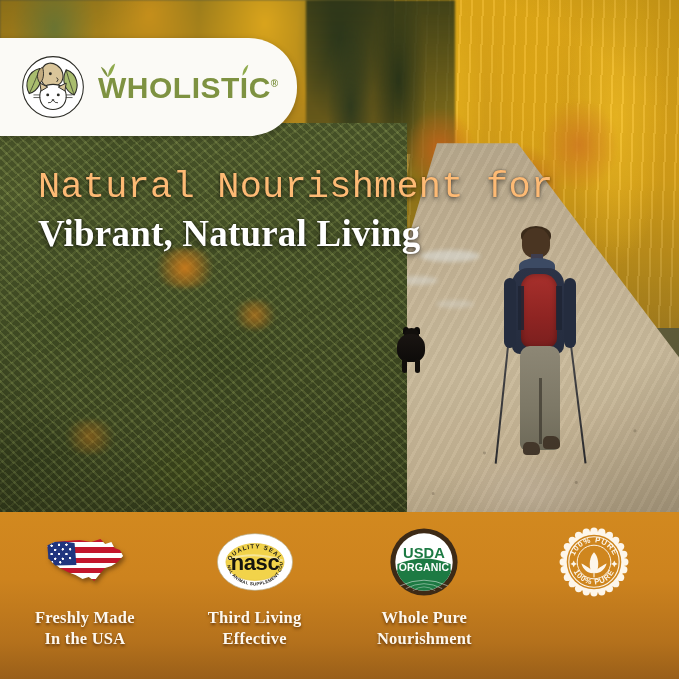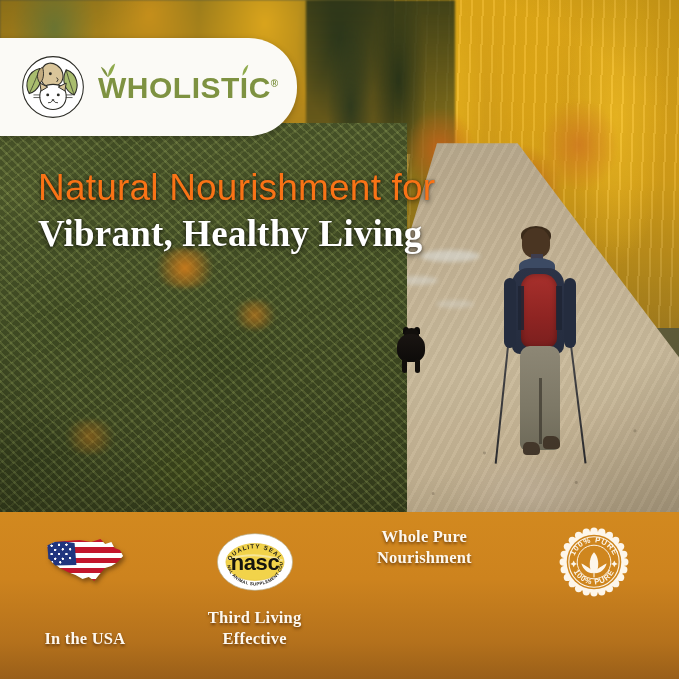--- a/index.html
+++ b/index.html
@@ -181,22 +181,22 @@
   .wm-reg { font-size:10px; vertical-align:super; color:#7e9241; }
   .wm-sub {
     font-family:"Liberation Sans", sans-serif;
     font-size:11.5px; letter-spacing:4.6px; color:#2f2a21; margin-top:4px; white-space:nowrap;
   }
   .wm-sub-reg { font-size:8px; vertical-align:super; letter-spacing:0; }
 
   
   .headline { position:absolute; left:38px; top:166px; width:560px; }
   .hl-1 {
-    font-family:Liberation Sans, sans-serif; font-weight:400; font-size:37px;
-    color:#f97316; letter-spacing:.2px; line-height:1.18;
+    font-family:Liberation Mono, monospace; font-weight:400; font-size:37px;
+    color:#fdba74; letter-spacing:.2px; line-height:1.18;
     text-shadow:0 2px 5px rgba(0,0,0,.55), 0 0 2px rgba(0,0,0,.4);
   }
   .hl-2 {
     font-family:"Liberation Serif", serif; font-weight:700; font-size:37px;
     color:#ffffff; letter-spacing:.2px; line-height:1.18; margin-top:2px;
     text-shadow:0 2px 5px rgba(0,0,0,.6), 0 0 2px rgba(0,0,0,.45);
   }
 
   
   .badgebar {
@@ -339,35 +339,35 @@
         <svg width="13" height="14" viewBox="0 0 20 20" style="position:absolute;left:138px;top:-10px;" aria-hidden="true">
           <path d="M10 19 C10 12 13 5 19 2 C17 11 14 16 10 19 Z" fill="#8faa4c"></path>
         </svg>
         <span>WHOLISTIC</span><span class="wm-reg">®</span>
       </div>
     </div>
   </div>
 
   <div class="headline">
     <div class="hl-1">Natural Nourishment for</div>
-    <div class="hl-2">Vibrant, Healthy Living</div>
+    <div class="hl-2">Vibrant, Natural Living</div>
   </div>
 
   <div class="badgebar">
 
     <div class="badge">
       <div class="badge-art">
         <div class="usa-map">
           <div class="usa-flagfill"></div>
           <div class="usa-canton"></div>
           <div class="usa-stars"></div>
         </div>
       </div>
       <div class="badge-label">
-        <br>
+        <span>Freshly Made</span><br>
         <span>In the USA</span>
       </div>
     </div>
 
     <div class="badge">
       <div class="badge-art">
         <svg viewBox="0 0 110 84" width="84" height="64" aria-hidden="true">
           <defs>
             <path id="nascTop" d="M18,46 A38,30 0 0 1 92,46"></path>
             <path id="nascBot" d="M16,44 A39,31 0 0 0 94,44"></path>
@@ -385,20 +385,34 @@
           </text>
         </svg>
       </div>
       <div class="badge-label">
         <span>Third Living</span><br>
         <span>Effective</span>
       </div>
     </div>
 
     <div class="badge">
+      <div class="badge-art">
+        <svg viewBox="0 0 100 100" width="70" height="70" aria-hidden="true">
+          <circle cx="50" cy="50" r="48" fill="#3d2a16"></circle>
+          <circle cx="50" cy="50" r="41" fill="#ffffff"></circle>
+          <path d="M50 91 A41 41 0 0 1 11 62 L89 62 A41 41 0 0 1 50 91 Z" fill="#1d7a43"></path>
+          <path d="M11 62 h78 v-8 a39 20 0 0 0 -78 0 z" fill="#1d7a43" opacity="0"></path>
+          <path d="M12 53 q38 -16 76 0 v10 h-76 z" fill="#1d7a43"></path>
+          <path d="M16 84 q34 -16 68 0" fill="none" stroke="#ffffff" stroke-width="1" opacity=".7"></path>
+          <path d="M24 88 q26 -14 52 0" fill="none" stroke="#ffffff" stroke-width="1" opacity=".6"></path>
+          <path d="M34 91 q16 -11 32 0" fill="none" stroke="#ffffff" stroke-width="1" opacity=".5"></path>
+          <text x="50" y="44" text-anchor="middle" font-family="'Liberation Sans', sans-serif" font-size="21" font-weight="bold" fill="#1d7a43" letter-spacing="0.2">USDA</text>
+          <text x="50" y="63" text-anchor="middle" font-family="'Liberation Sans', sans-serif" font-size="15" font-weight="bold" fill="#ffffff" letter-spacing="0.2">ORGANIC</text>
+        </svg>
+      </div>
       <div class="badge-label">
         <span>Whole Pure</span><br>
         <span>Nourishment</span>
       </div>
     </div>
 
     <div class="badge">
       <div class="badge-art">
         <svg viewBox="0 0 100 100" width="70" height="70" aria-hidden="true">
           <defs>

